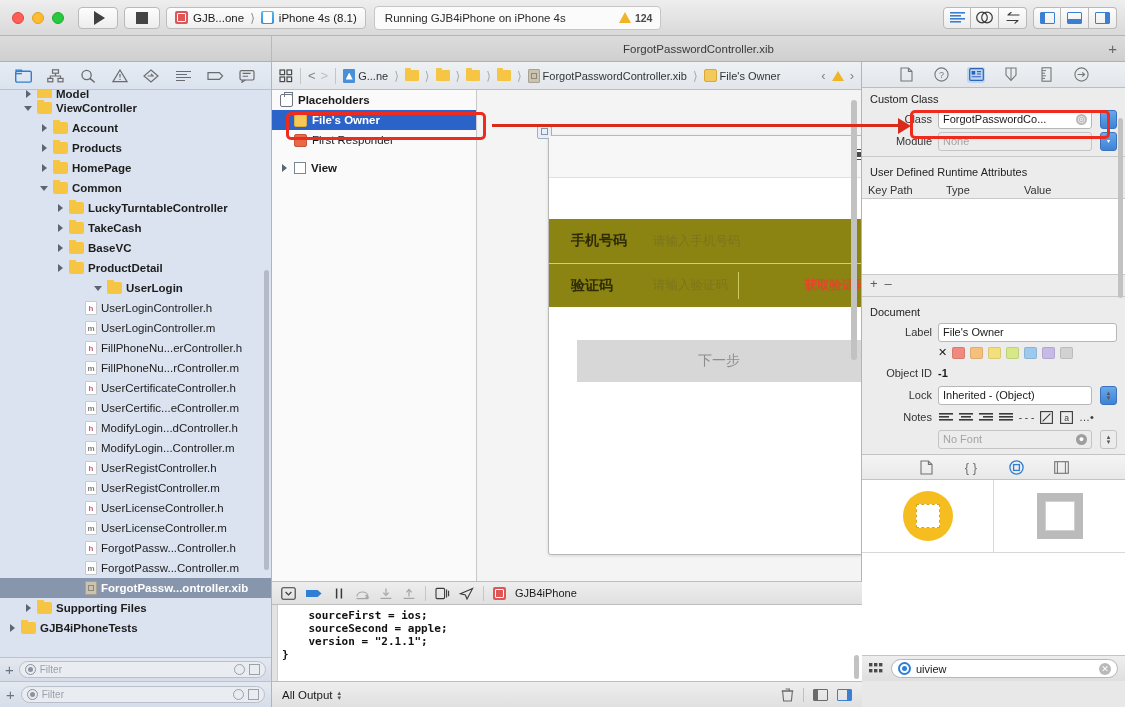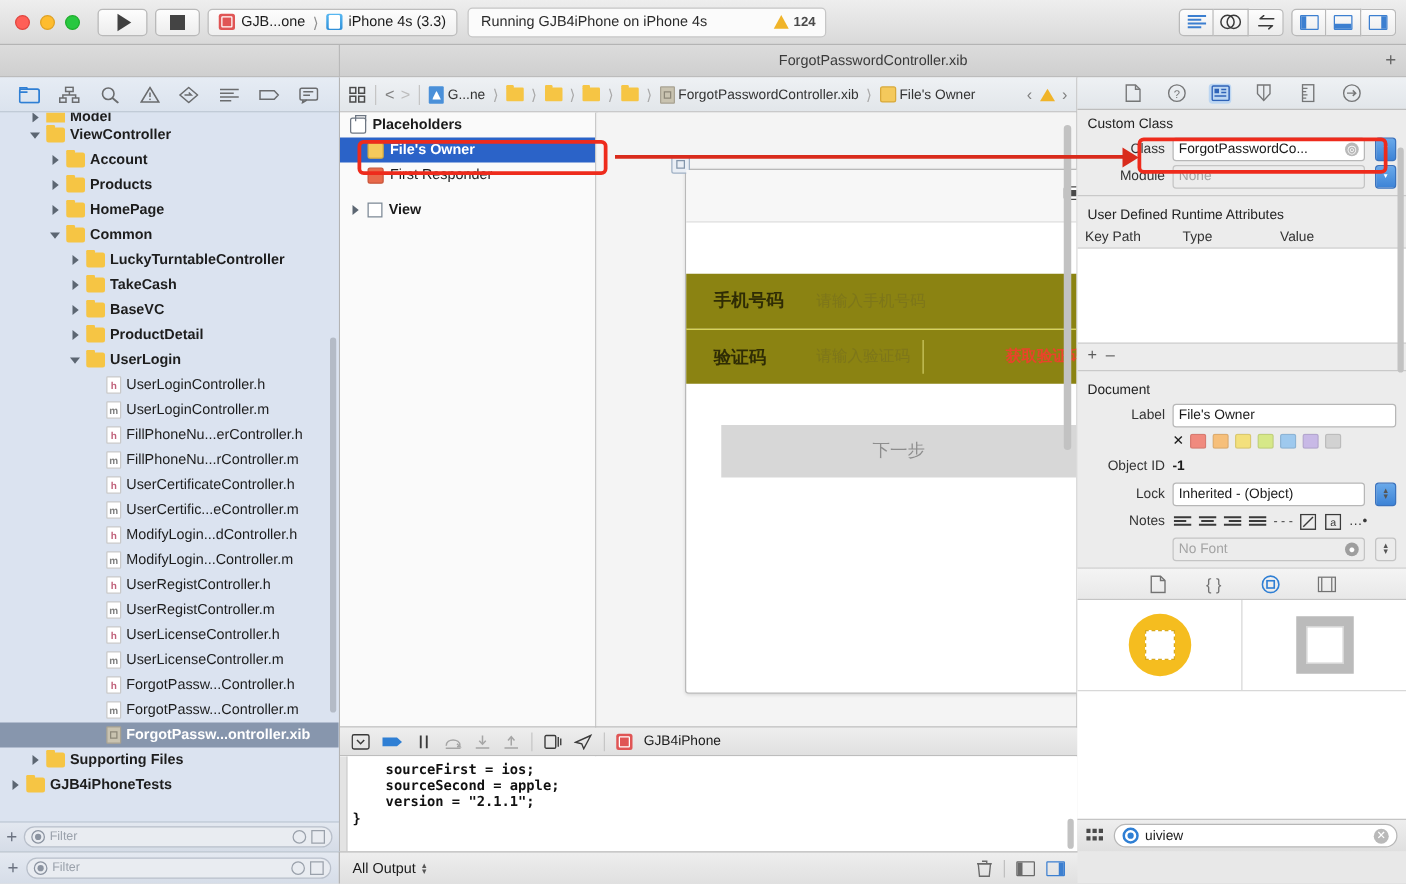--- a/index.html
+++ b/index.html
@@ -387,21 +387,21 @@
     </div>
     <div class="tb-btn">
       <div class="sq"></div>
     </div>
 
     <div class="scheme">
       <span class="appicon"></span>
       <span>GJB...one</span>
       <span class="chev-sep">⟩</span>
       <span class="simicon"></span>
-      <span>iPhone 4s (3.3)</span>
+      <span>iPhone 4s (8.1)</span>
     </div>
 
     <div class="status-bar">
       <span class="status-text">Running GJB4iPhone on iPhone 4s</span>
       <div class="status-right">
         <div class="warn-tri"></div>
         <span class="warn-count">124</span>
       </div>
     </div>
 
@@ -553,21 +553,21 @@
         <div class="row" style="padding-left: 56px;">
           <span class="disc closed"></span>
           <span class="folder"></span>
           <span class="bold">BaseVC</span>
         </div>
         <div class="row" style="padding-left: 56px; text-align: right;">
           <span class="disc closed"></span>
           <span class="folder"></span>
           <span class="bold">ProductDetail</span>
         </div>
-        <div class="row" style="padding-left: 56px;">
+        <div class="row" style="padding-left: 56px; margin-left: 38px;">
           <span class="disc open"></span>
           <span class="folder"></span>
           <span class="bold">UserLogin</span>
         </div>
         <div class="row" style="padding-left: 72px;">
           <span class="disc"></span>
           <span class="ftype h">h</span>
           <span>UserLoginController.h</span>
         </div>
         <div class="row" style="padding-left: 72px;">

